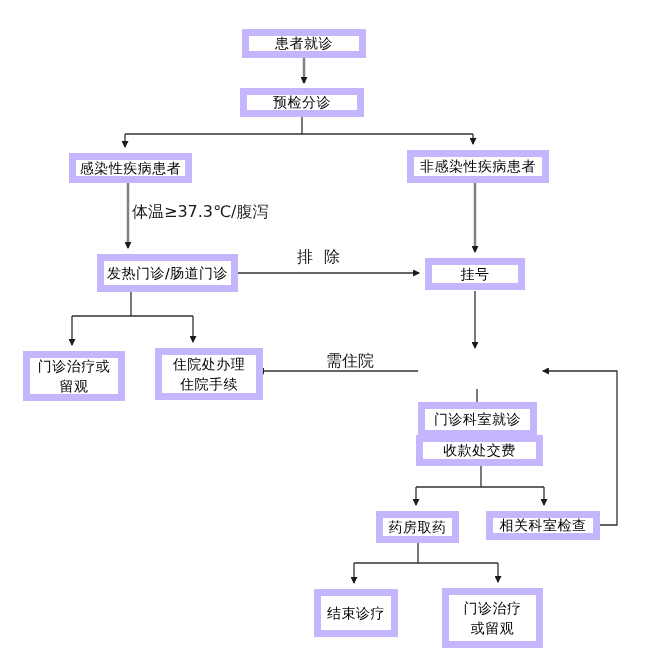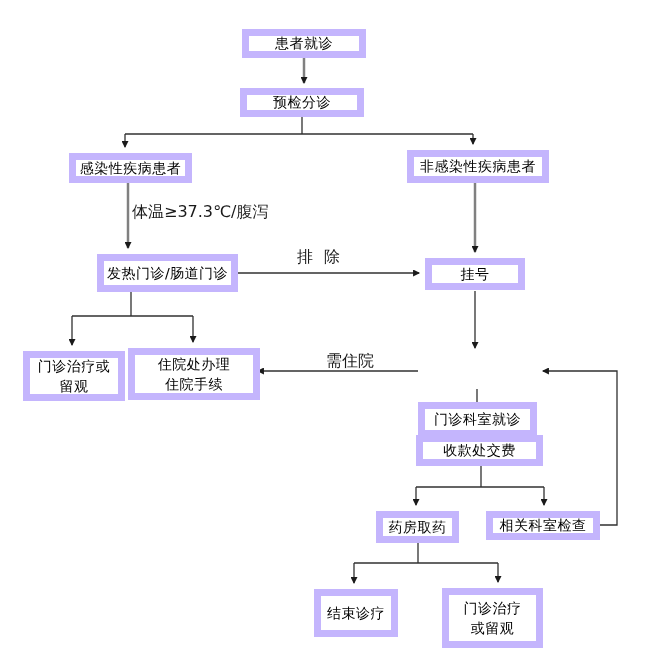--- a/index.html
+++ b/index.html
@@ -98,21 +98,21 @@
   </svg>
 
   <div class="node" style="left:242px;top:29px;width:124px;height:29px;">患者就诊</div>
   <div class="node" style="left:240px;top:88px;width:124px;height:29px;">预检分诊</div>
   <div class="node" style="left:69px;top:153px;width:123px;height:30px;">感染性疾病患者</div>
   <div class="node" style="left:407px;top:150px;width:142px;height:33px;">非感染性疾病患者</div>
   <div class="node" style="left:61px;top:254px;width:141px;height:38px;margin-left:36px;">发热门诊/肠道门诊</div>
   <div class="node" style="left:425px;top:258px;width:100px;height:32px;">挂号</div>
   <div class="node" style="left:23px;top:351px;width:102px;height:50px;">门诊治疗或
 留观</div>
-  <div class="node" style="left:128px;top:348px;width:132px;height:52px;">住院处办理
+  <div class="node" style="left:155px;top:348px;width:108px;height:52px;">住院处办理
 住院手续</div>
   <div class="node" style="left:418px;top:354px;width:119px;height:35px;margin-top:48px;">门诊科室就诊</div>
   <div class="node" style="left:416px;top:435px;width:127px;height:31px;">收款处交费</div>
   <div class="node" style="left:376px;top:511px;width:83px;height:32px;text-align:right;">药房取药</div>
   <div class="node" style="left:486px;top:511px;width:114px;height:29px;">相关科室检查</div>
   <div class="node" style="left:314px;top:589px;width:84px;height:48px;">结束诊疗</div>
   <div class="node" style="left:442px;top:588px;width:101px;height:60px;">门诊治疗
 或留观</div>
 
   <span class="edge-label" style="left:132px;top:202px;">体温≥37.3℃/腹泻</span>

